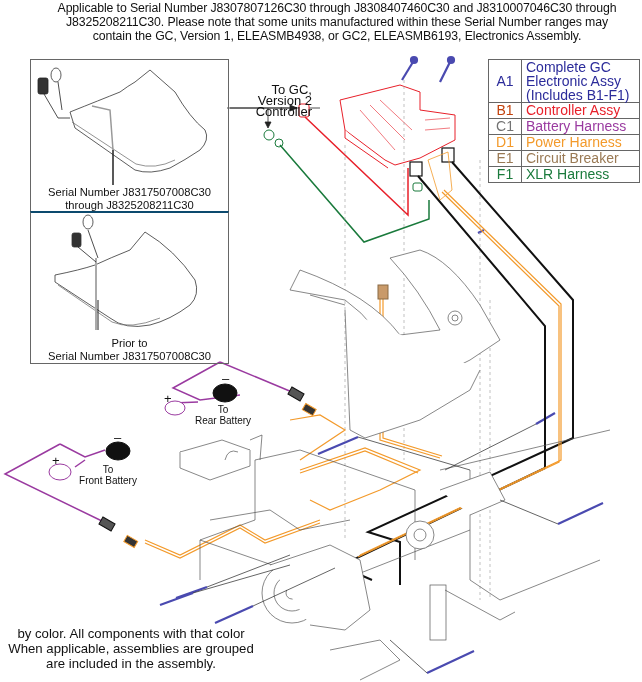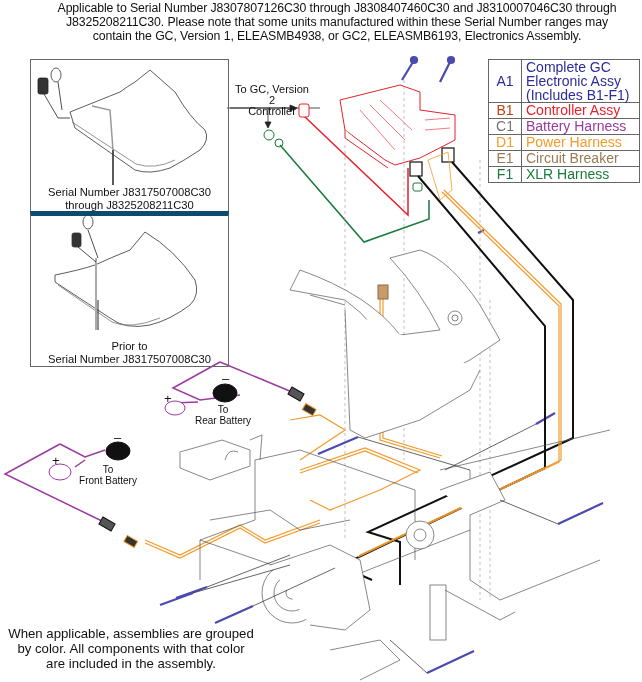--- a/index.html
+++ b/index.html
@@ -2,28 +2,28 @@
 <html><head>
 <meta charset="utf-8">
 <style>
   html, body { margin: 0; padding: 0; background: #ffffff; }
   body { width: 642px; height: 682px; position: relative; overflow: hidden;
          font-family: "Liberation Sans", sans-serif; color: #111; }
   .header-note { position: absolute; left: 16px; top: 1px; width: 642px;
          text-align: center; font-size: 12.3px; line-height: 14px; letter-spacing: -0.1px; }
   .inset { position: absolute; left: 30px; width: 197px; border: 1px solid #666; background: #fff; }
   .inset-top { top: 59px; height: 152px; }
-  .inset-bottom { top: 211px; height: 150px; border-top: 5px solid #0c4a6e; }
+  .inset-bottom { top: 211px; height: 150px; border-top: 2px solid #0c4a6e; }
   .inset-caption { position: absolute; left: 0; width: 100%; text-align: center;
          font-size: 11.2px; line-height: 12.5px; }
   .legend { position: absolute; left: 488px; top: 59px; width: 152px;
          border-collapse: collapse; font-size: 14px; }
   .legend td { border: 1px solid #666; padding: 0 4px; line-height: 15px; }
   .legend td.code { width: 24px; text-align: center; }
-  .callout { position: absolute; font-size: 11px; line-height: 11px; text-align: center; }
+  .callout { position: absolute; font-size: 13px; line-height: 11px; text-align: right; }
   .battery-label { position: absolute; font-size: 10px; line-height: 11px; text-align: center; }
   .footer-note { position: absolute; left: 0; top: 626px; width: 262px; text-align: center;
          font-size: 13.2px; line-height: 15px; }
   svg.diagram { position: absolute; left: 0; top: 0; }
 </style>
 </head>
 <body>
 
 <div class="header-note">
   <div>Applicable to Serial Number J8307807126C30 through J8308407460C30 and J8310007046C30 through</div>
@@ -248,16 +248,16 @@
       <td style="color:#9a7a55;margin-top:40px;">Circuit Breaker</td>
     </tr>
     <tr>
       <td class="code" style="color:#1a7a3c;">F1</td>
       <td style="color:#1a7a3c;">XLR Harness</td>
     </tr>
   </tbody>
 </table>
 
 <div class="footer-note">
+  <div>by color. All components with that color</div>
   <div>When applicable, assemblies are grouped</div>
-  <div>by color. All components with that color</div>
   <div>are included in the assembly.</div>
 </div>
 
 </body></html>

